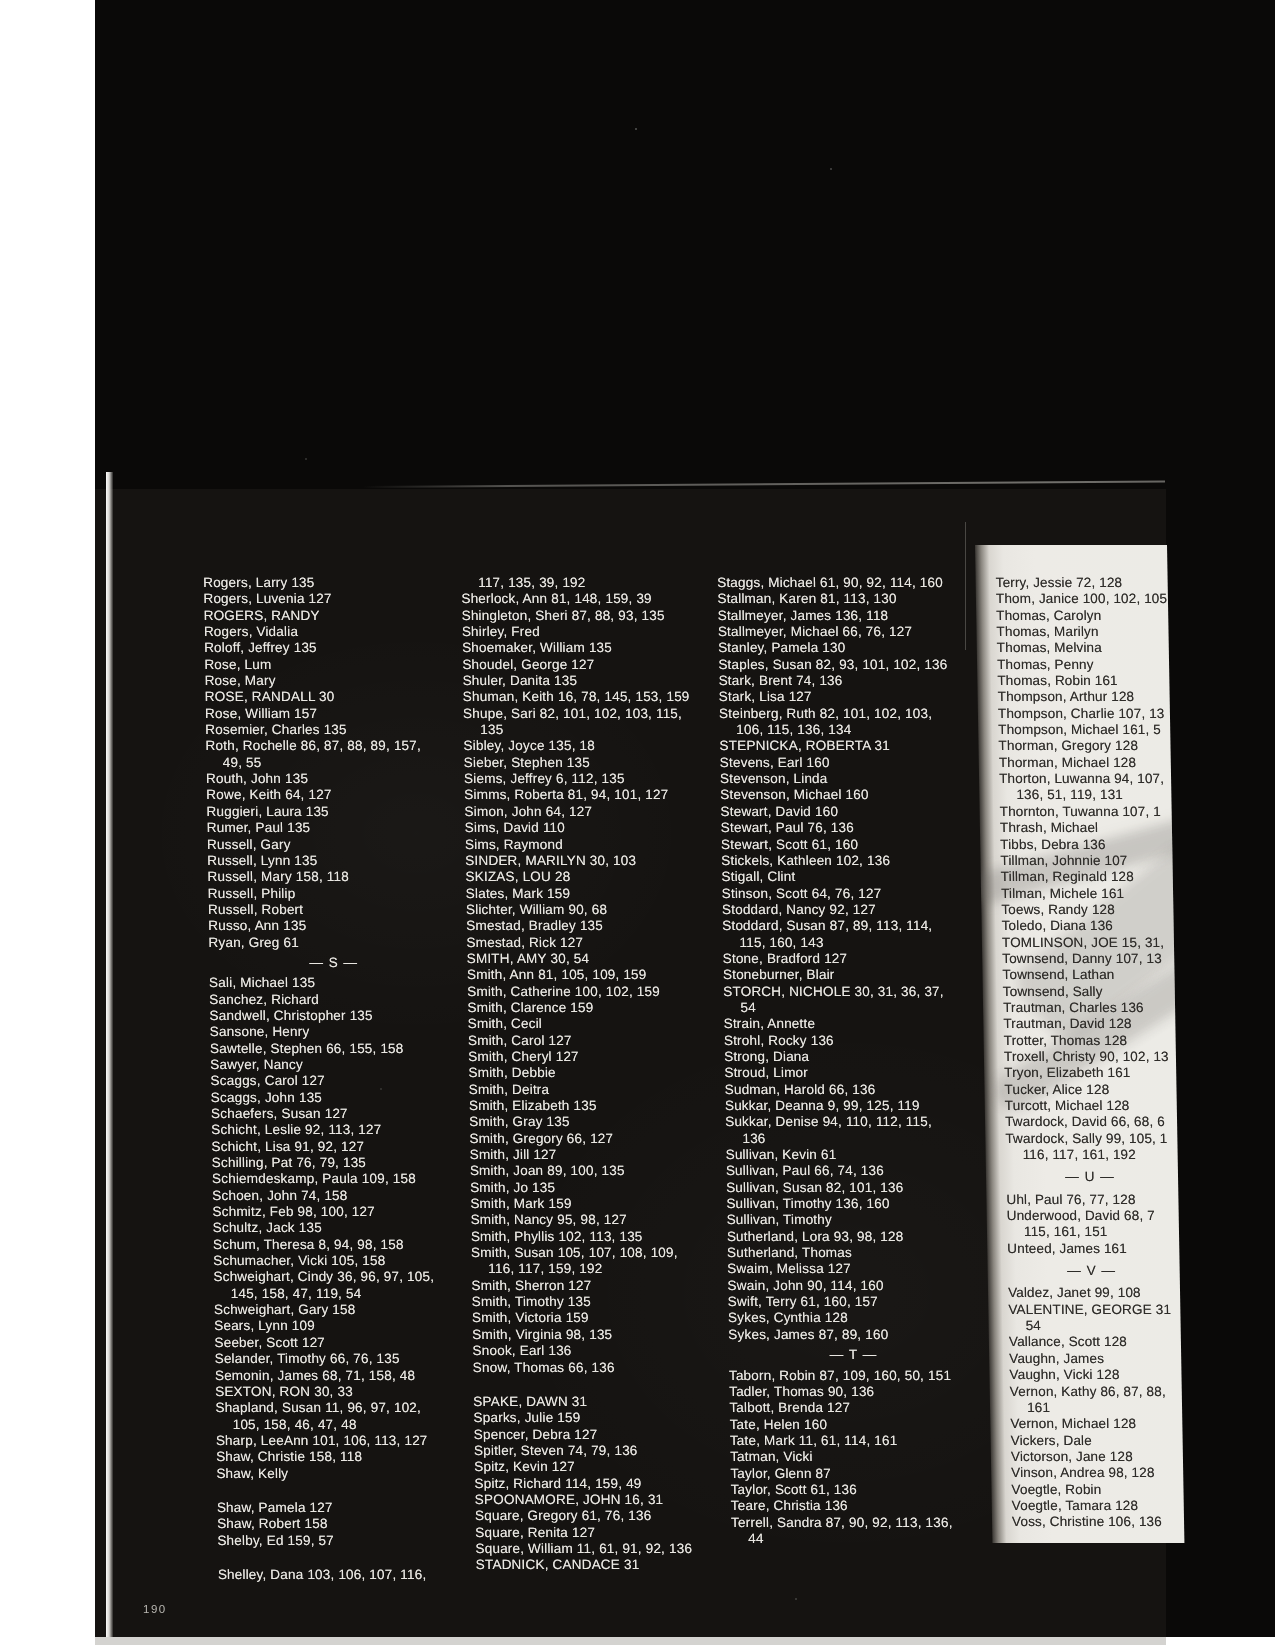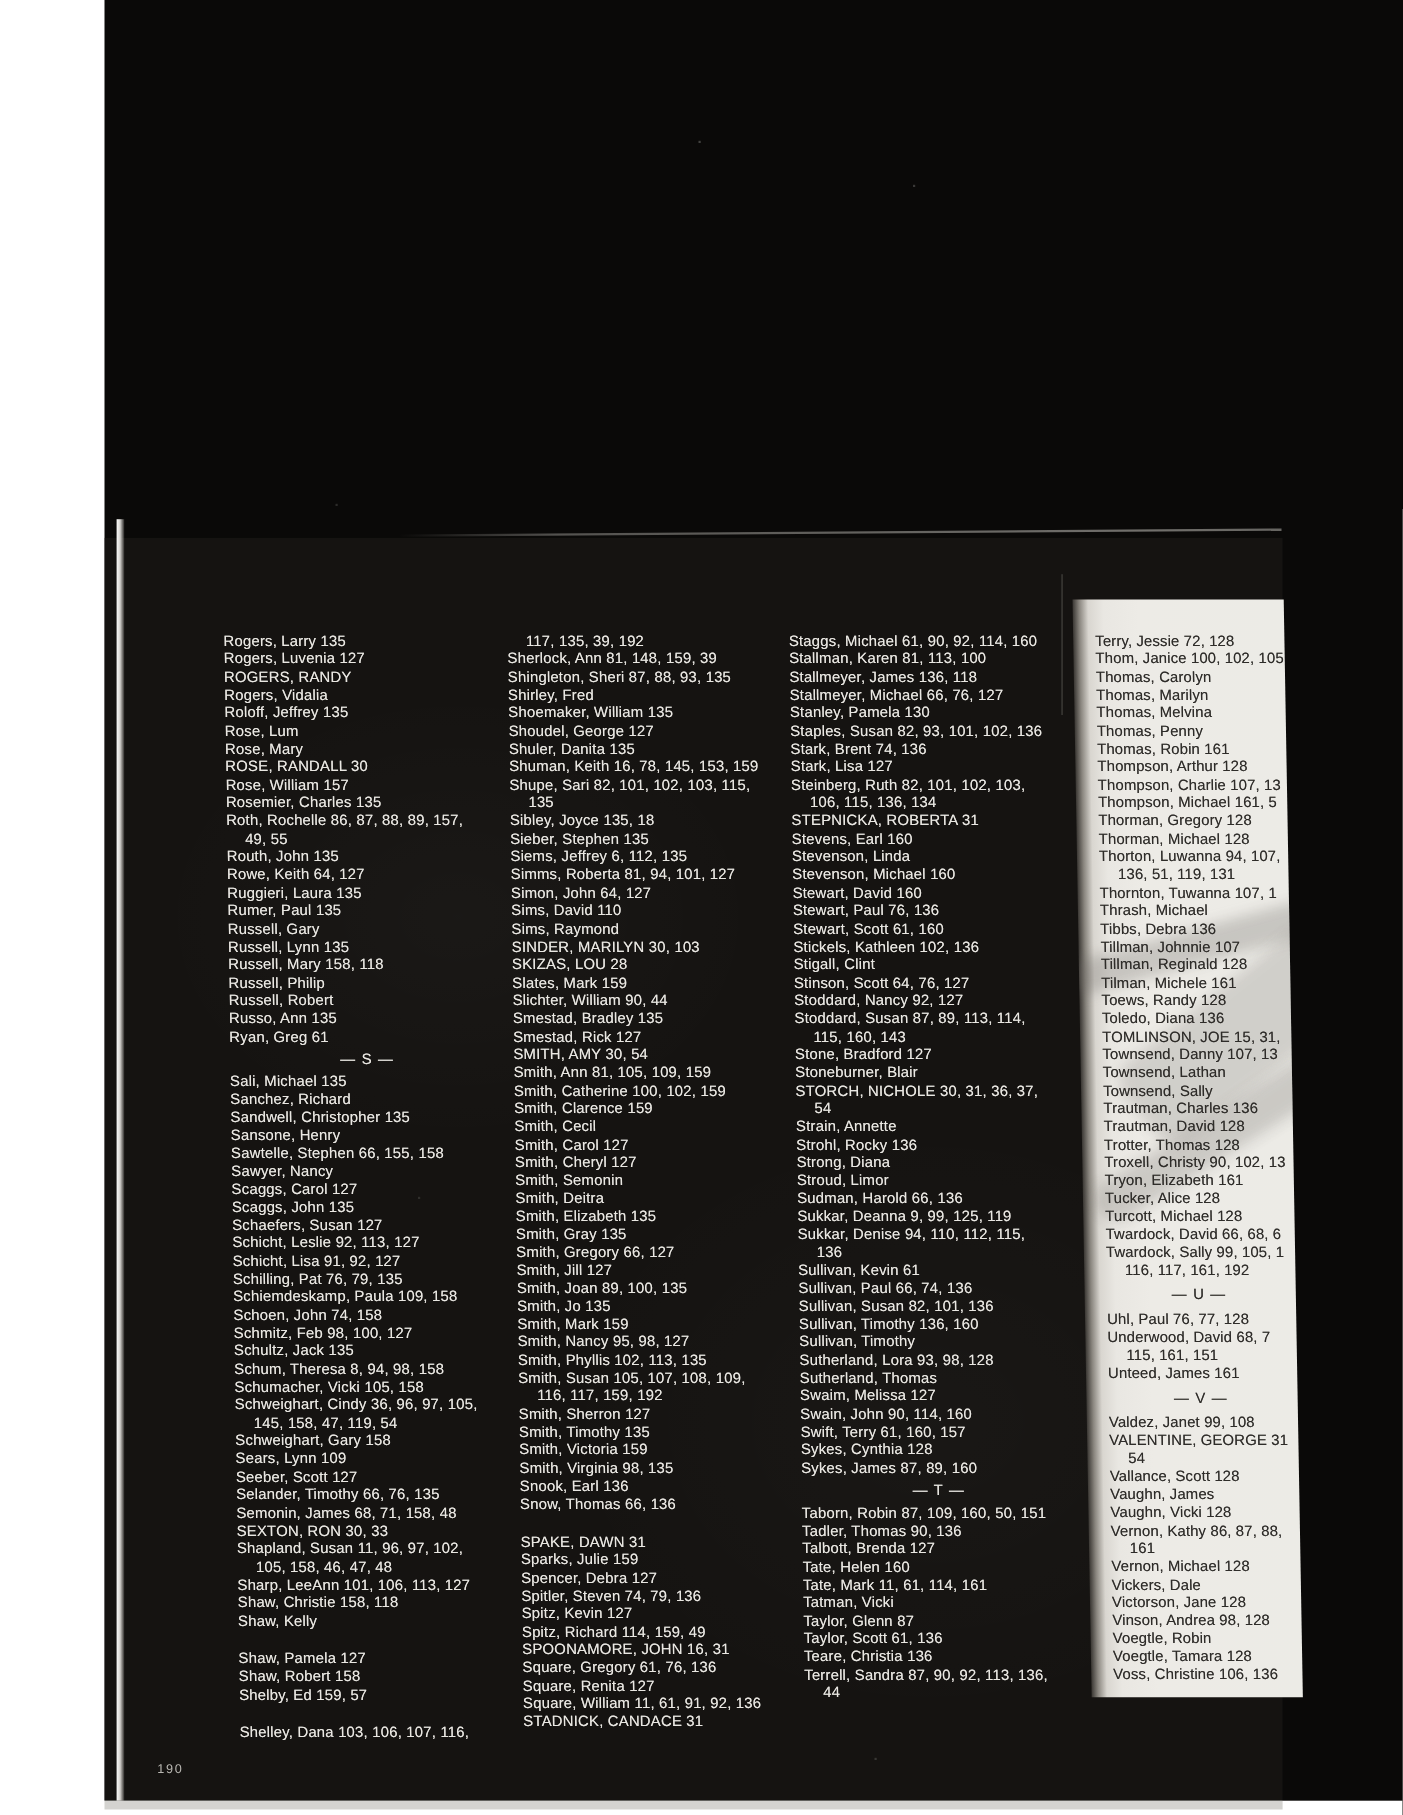--- a/index.html
+++ b/index.html
@@ -164,31 +164,31 @@
         <div class="line">Sibley, Joyce 135, 18</div>
         <div class="line">Sieber, Stephen 135</div>
         <div class="line">Siems, Jeffrey 6, 112, 135</div>
         <div class="line">Simms, Roberta 81, 94, 101, 127</div>
         <div class="line">Simon, John 64, 127</div>
         <div class="line">Sims, David 110</div>
         <div class="line">Sims, Raymond</div>
         <div class="line">SINDER, MARILYN 30, 103</div>
         <div class="line">SKIZAS, LOU 28</div>
         <div class="line">Slates, Mark 159</div>
-        <div class="line">Slichter, William 90, 44</div>
+        <div class="line">Slichter, William 90, 68</div>
         <div class="line">Smestad, Bradley 135</div>
         <div class="line">Smestad, Rick 127</div>
         <div class="line">SMITH, AMY 30, 54</div>
         <div class="line">Smith, Ann 81, 105, 109, 159</div>
         <div class="line">Smith, Catherine 100, 102, 159</div>
         <div class="line">Smith, Clarence 159</div>
         <div class="line">Smith, Cecil</div>
         <div class="line">Smith, Carol 127</div>
         <div class="line">Smith, Cheryl 127</div>
-        <div class="line">Smith, Semonin</div>
+        <div class="line">Smith, Debbie</div>
         <div class="line">Smith, Deitra</div>
         <div class="line">Smith, Elizabeth 135</div>
         <div class="line">Smith, Gray 135</div>
         <div class="line">Smith, Gregory 66, 127</div>
         <div class="line">Smith, Jill 127</div>
         <div class="line">Smith, Joan 89, 100, 135</div>
         <div class="line">Smith, Jo 135</div>
         <div class="line">Smith, Mark 159</div>
         <div class="line">Smith, Nancy 95, 98, 127</div>
         <div class="line">Smith, Phyllis 102, 113, 135</div>
@@ -207,21 +207,21 @@
         <div class="line">Spitz, Kevin 127</div>
         <div class="line">Spitz, Richard 114, 159, 49</div>
         <div class="line">SPOONAMORE, JOHN 16, 31</div>
         <div class="line">Square, Gregory 61, 76, 136</div>
         <div class="line">Square, Renita 127</div>
         <div class="line">Square, William 11, 61, 91, 92, 136</div>
         <div class="line">STADNICK, CANDACE 31</div>
       </div>
     <div class="col col-3">
         <div class="line">Staggs, Michael 61, 90, 92, 114, 160</div>
-        <div class="line">Stallman, Karen 81, 113, 100</div>
+        <div class="line">Stallman, Karen 81, 113, 130</div>
         <div class="line">Stallmeyer, James 136, 118</div>
         <div class="line">Stallmeyer, Michael 66, 76, 127</div>
         <div class="line">Stanley, Pamela 130</div>
         <div class="line">Staples, Susan 82, 93, 101, 102, 136</div>
         <div class="line">Stark, Brent 74, 136</div>
         <div class="line">Stark, Lisa 127</div>
         <div class="line">Steinberg, Ruth 82, 101, 102, 103,</div>
         <div class="line indent">106, 115, 136, 134</div>
         <div class="line">STEPNICKA, ROBERTA 31</div>
         <div class="line">Stevens, Earl 160</div>

